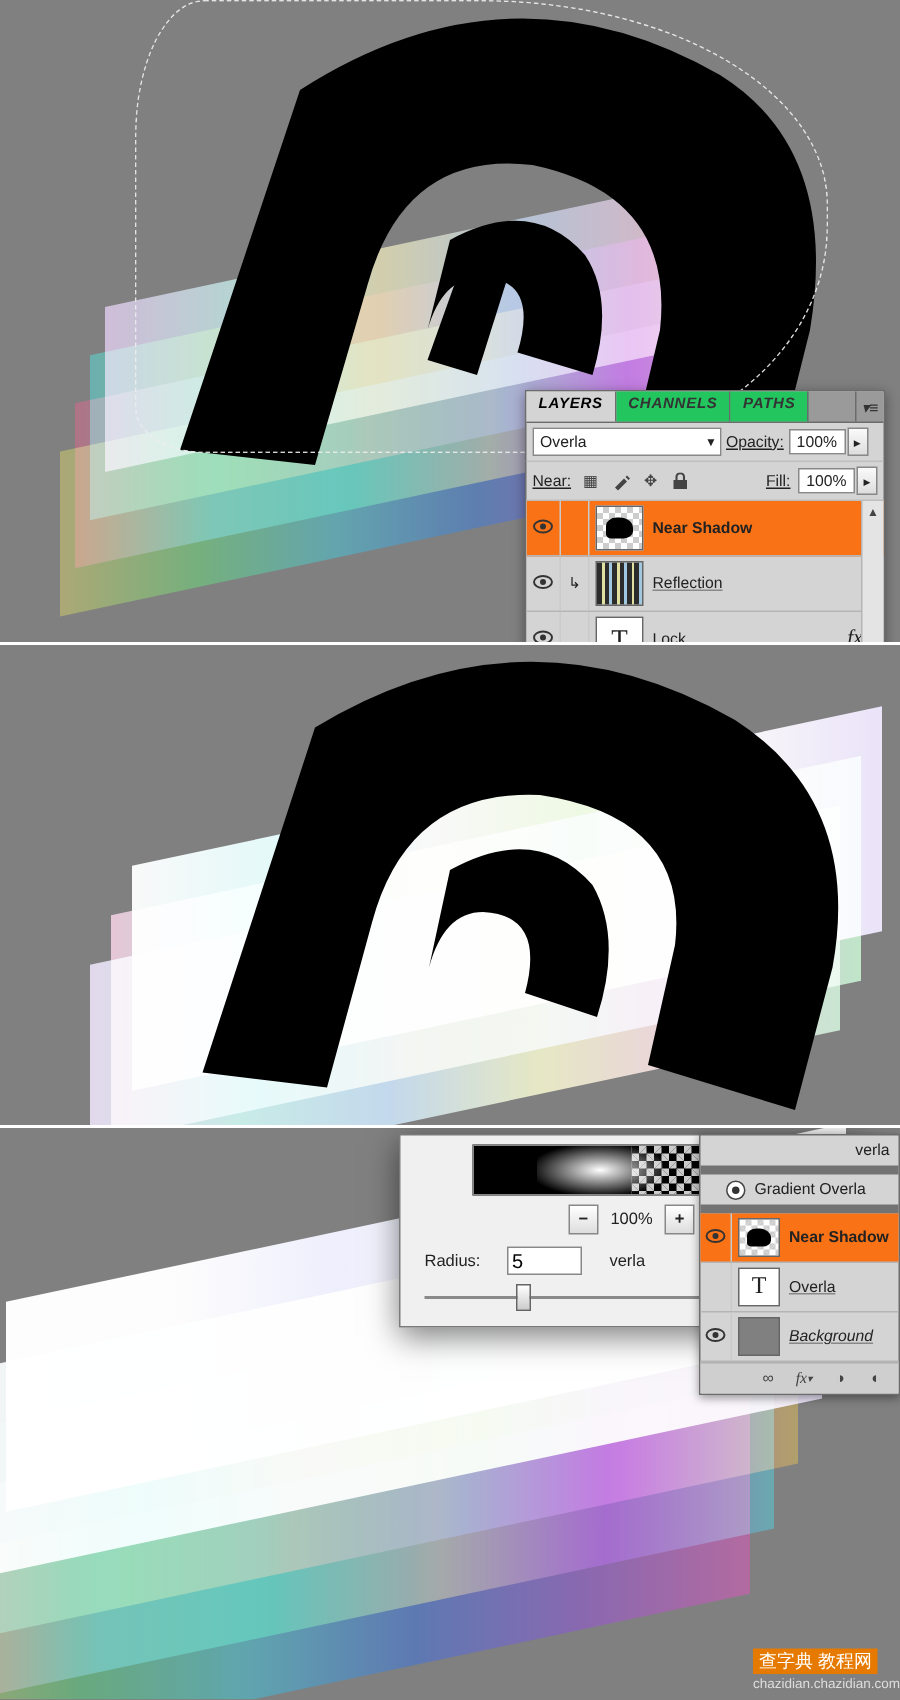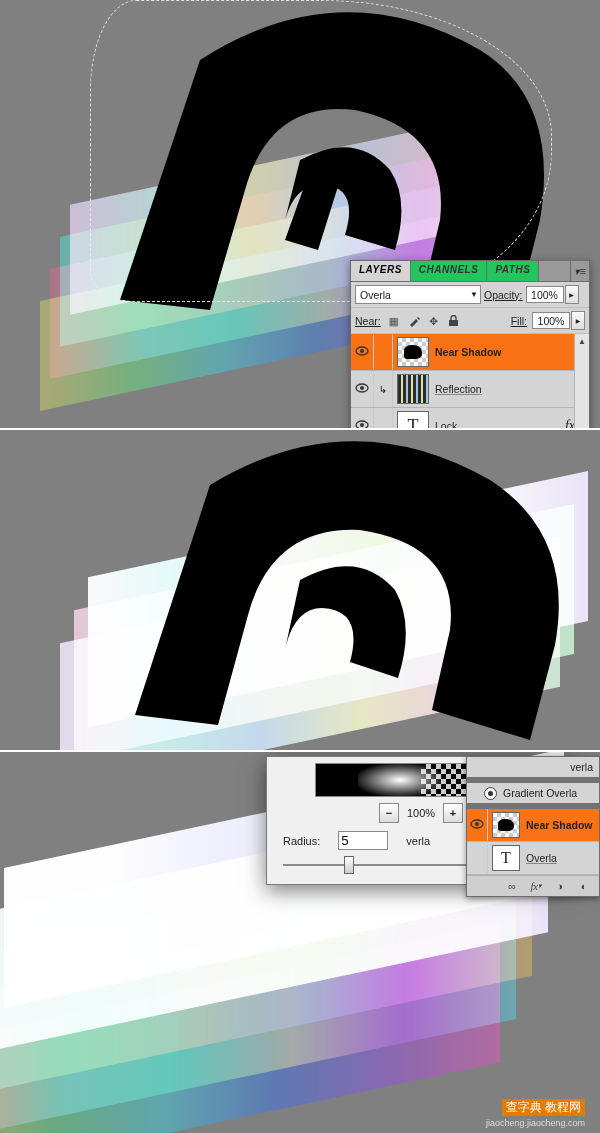--- a/index.html
+++ b/index.html
@@ -290,23 +290,23 @@
   .slider-track {
     position:absolute;left:0;right:0;top:50%;height:2px;background:#8a8a8a;transform:translateY(-50%);
   }
   .slider-thumb {
     position:absolute;top:50%;transform:translate(-50%,-50%);
     width:8px;height:16px;border:1px solid #666;background:linear-gradient(#fff,#ccc);
   }
 
   
   .watermark {
-    position:absolute; right:15px; bottom:4px;
+    position:absolute; right:0; bottom:4px;
     font-size:11px; color:rgba(255,255,255,0.85);
-    text-align:right;
+    text-align:left;
     line-height:1.2;
   }
   .watermark .top { 
     background:#e67a00; color:#fff; padding:1px 4px; font-size:12px;
     display:inline-block;
   }
   .watermark .bot { font-size:9px; color:#ddd; }
 
   
   .divider { position:absolute; left:0; width:600px; height:2px; background:#fff; }
@@ -513,28 +513,40 @@
          </div>
          <div class="layer-name bold" style="white-space:nowrap;">Near Shadow</div>
        </div>
 
        <div class="layer-row" style="height:32px;">
          <div class="vis-col" style="width:20px;"></div>
          <div class="thumb" style="width:26px;height:24px;font-family:Georgia,serif;font-size:16px;">T</div>
          <div class="layer-name">Overla</div>
        </div>
 
+       <div class="layer-row" style="height:32px;">
+         <div class="vis-col" style="width:20px;">
+            <span>
+           <svg width="14" height="10">
+                <ellipse cx="7" cy="5" rx="6" ry="4" fill="none" stroke="#333" stroke-width="1.3"></ellipse>
+                <circle cx="7" cy="5" r="2" fill="#333"></circle>
+              </svg>
+         </span>
+          </div>
+         <div class="thumb" style="width:26px;height:24px;background:#808080;"></div>
+         <div class="layer-name" style="font-style:italic;">Background</div>
+       </div>
        <div class="panel-footer">
          <div class="footer-ic">∞</div>
          <div class="footer-ic" style="font-style:italic;font-family:serif;">fx<span style="font-size:7px;">▾</span></div>
          <div class="footer-ic">◑</div>
          <div class="footer-ic">◐</div>
        </div>
     </div>
 
   </div>
 
   <div class="watermark">
     <span class="top">查字典  教程网</span><br>
-    <span class="bot">jiaocheng.jiaocheng.com</span>
+    <span class="bot">chazidian.chazidian.com</span>
   </div>
 
 </div>
 
 </body></html>

